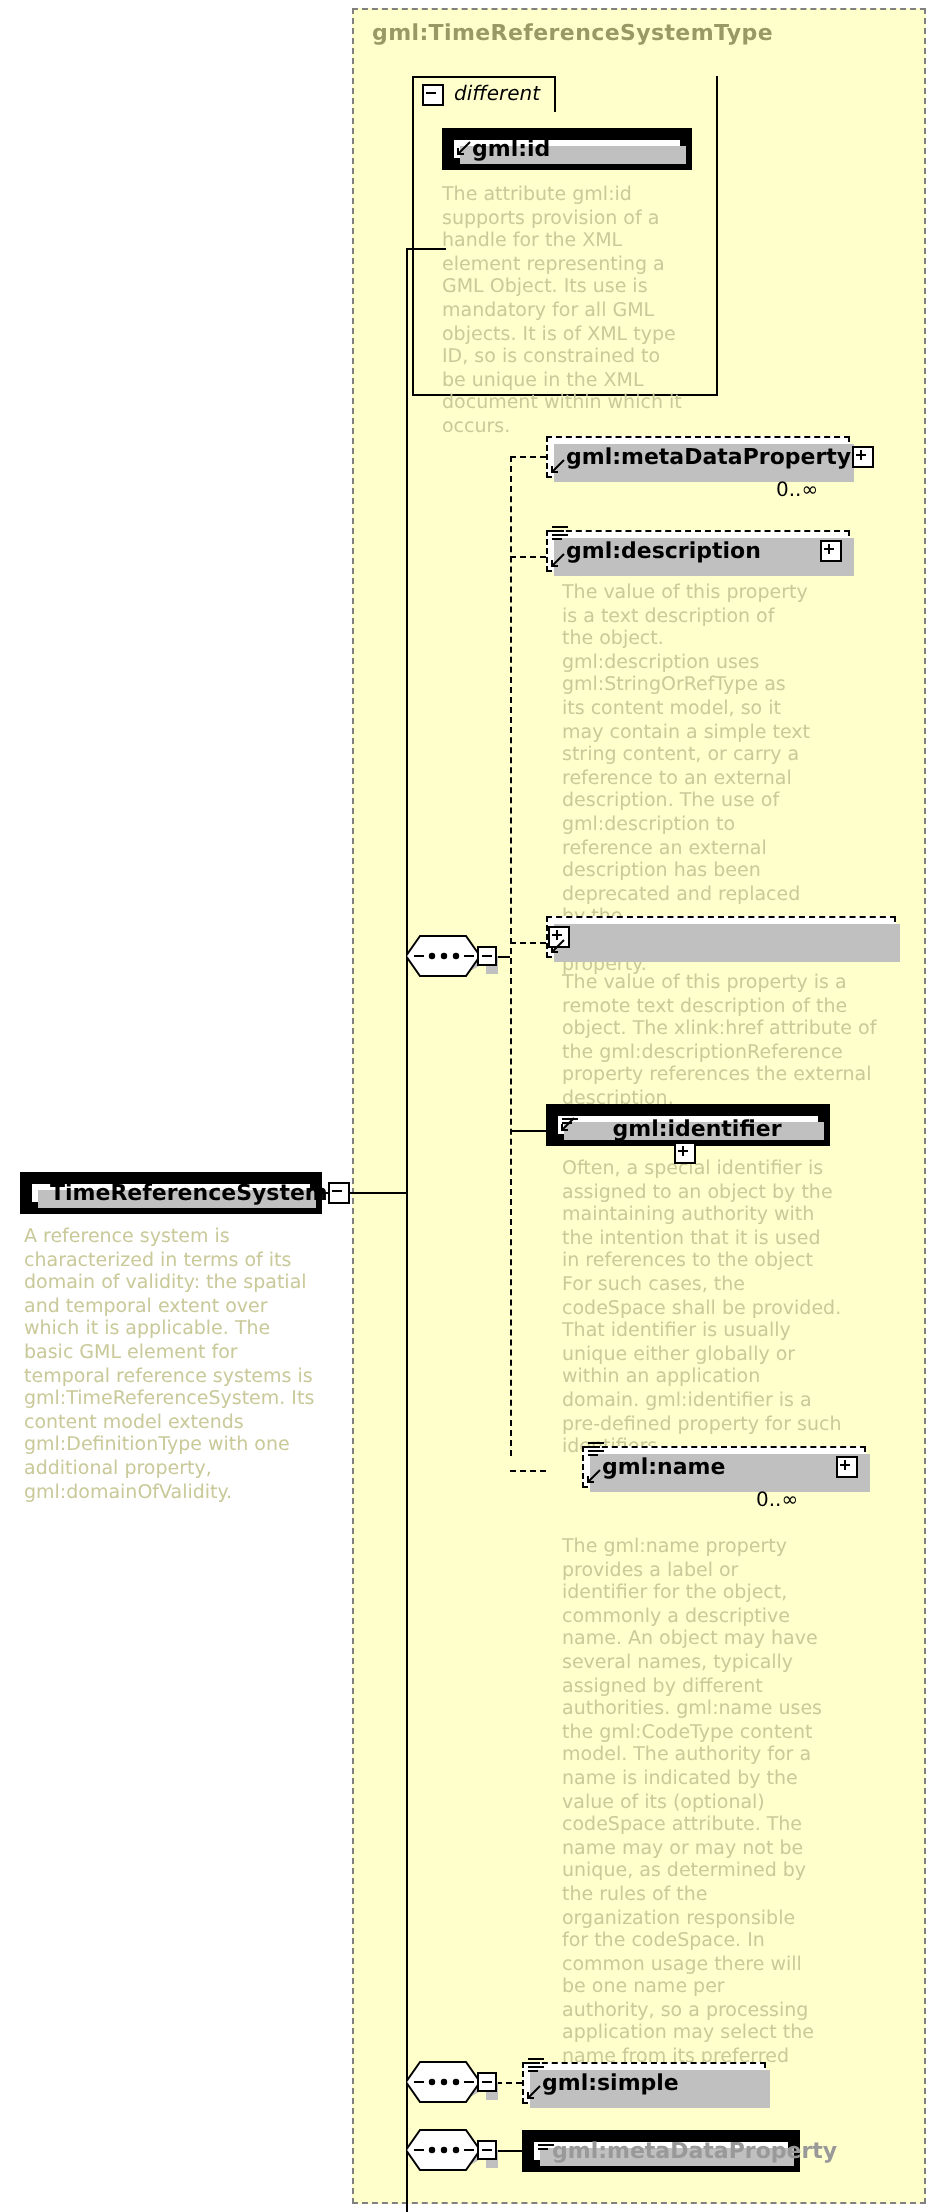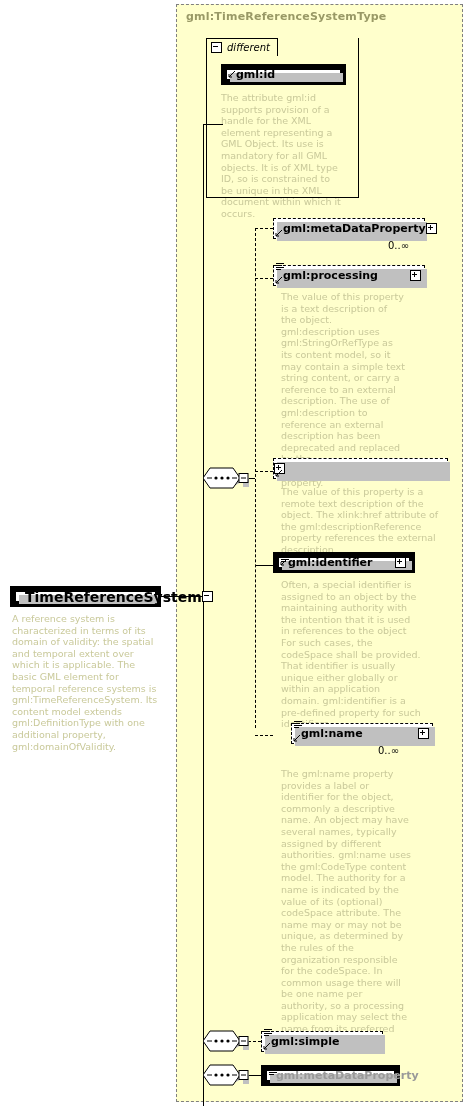--- a/index.html
+++ b/index.html
@@ -215,21 +215,21 @@
   }
 
   
   #root-node {
     position: absolute;
     left: 10px;
     top: 586px;
     width: 151px;
     height: 21px;
   }
-  #root-node .nm { font-size: 14px; }
+  #root-node .nm { font-size: 11px; }
 </style>
 </head>
 <body>
 
 <div id="type-container"></div>
 <div id="type-title">gml:TimeReferenceSystemType</div>
 
 <div id="attributes-box"></div>
 <div id="attributes-tab">
   <span class="toggle-box"></span>
@@ -303,37 +303,37 @@
       <i></i>
       <i></i>
       <i></i>
       <i></i>
     </span>
   <span class="arrow-glyph">
     <svg width="8" height="8" viewBox="0 0 8 8">
         <path d="M7 1 L1 7 M1 4 L1 7 L4 7" stroke="#000" stroke-width="1" fill="none"></path>
       </svg>
   </span>
-  <span class="nm">gml:processing</span>
+  <span class="nm">gml:description</span>
   <span class="toggle-box plus expand"></span>
 </div>
 <div class="doc" style="left:281px; top:291px; width:124px;">The value of this property is a text description of the object. gml:description uses gml:StringOrRefType as its content model, so it may contain a simple text string content, or carry a reference to an external description. The use of gml:description to reference an external description has been deprecated and replaced by the gml:descriptionReference property.</div>
 
 <div class="node dashed" style="left:273px; top:458px; width:175px;">
   <span class="shadow"></span>
   <span class="arrow-glyph">
     <svg width="8" height="8" viewBox="0 0 8 8">
         <path d="M7 1 L1 7 M1 4 L1 7 L4 7" stroke="#000" stroke-width="1" fill="none"></path>
       </svg>
   </span>
   <span class="toggle-box plus expand"></span>
 </div>
 <div class="doc" style="left:281px; top:486px; width:168px;">The value of this property is a remote text description of the object. The xlink:href attribute of the gml:descriptionReference property references the external description.</div>
 
-<div class="node solid" style="left:273px; top:552px; width:142px;">
+<div class="node solid" style="left:273px; top:552px; width:142px;flex-direction:column;">
   <span class="shadow"></span>
   <span class="content-glyph">
       <i></i>
       <i></i>
       <i></i>
       <i></i>
     </span>
   <span class="arrow-glyph">
     <svg width="8" height="8" viewBox="0 0 8 8">
         <path d="M7 1 L1 7 M1 4 L1 7 L4 7" stroke="#000" stroke-width="1" fill="none"></path>

